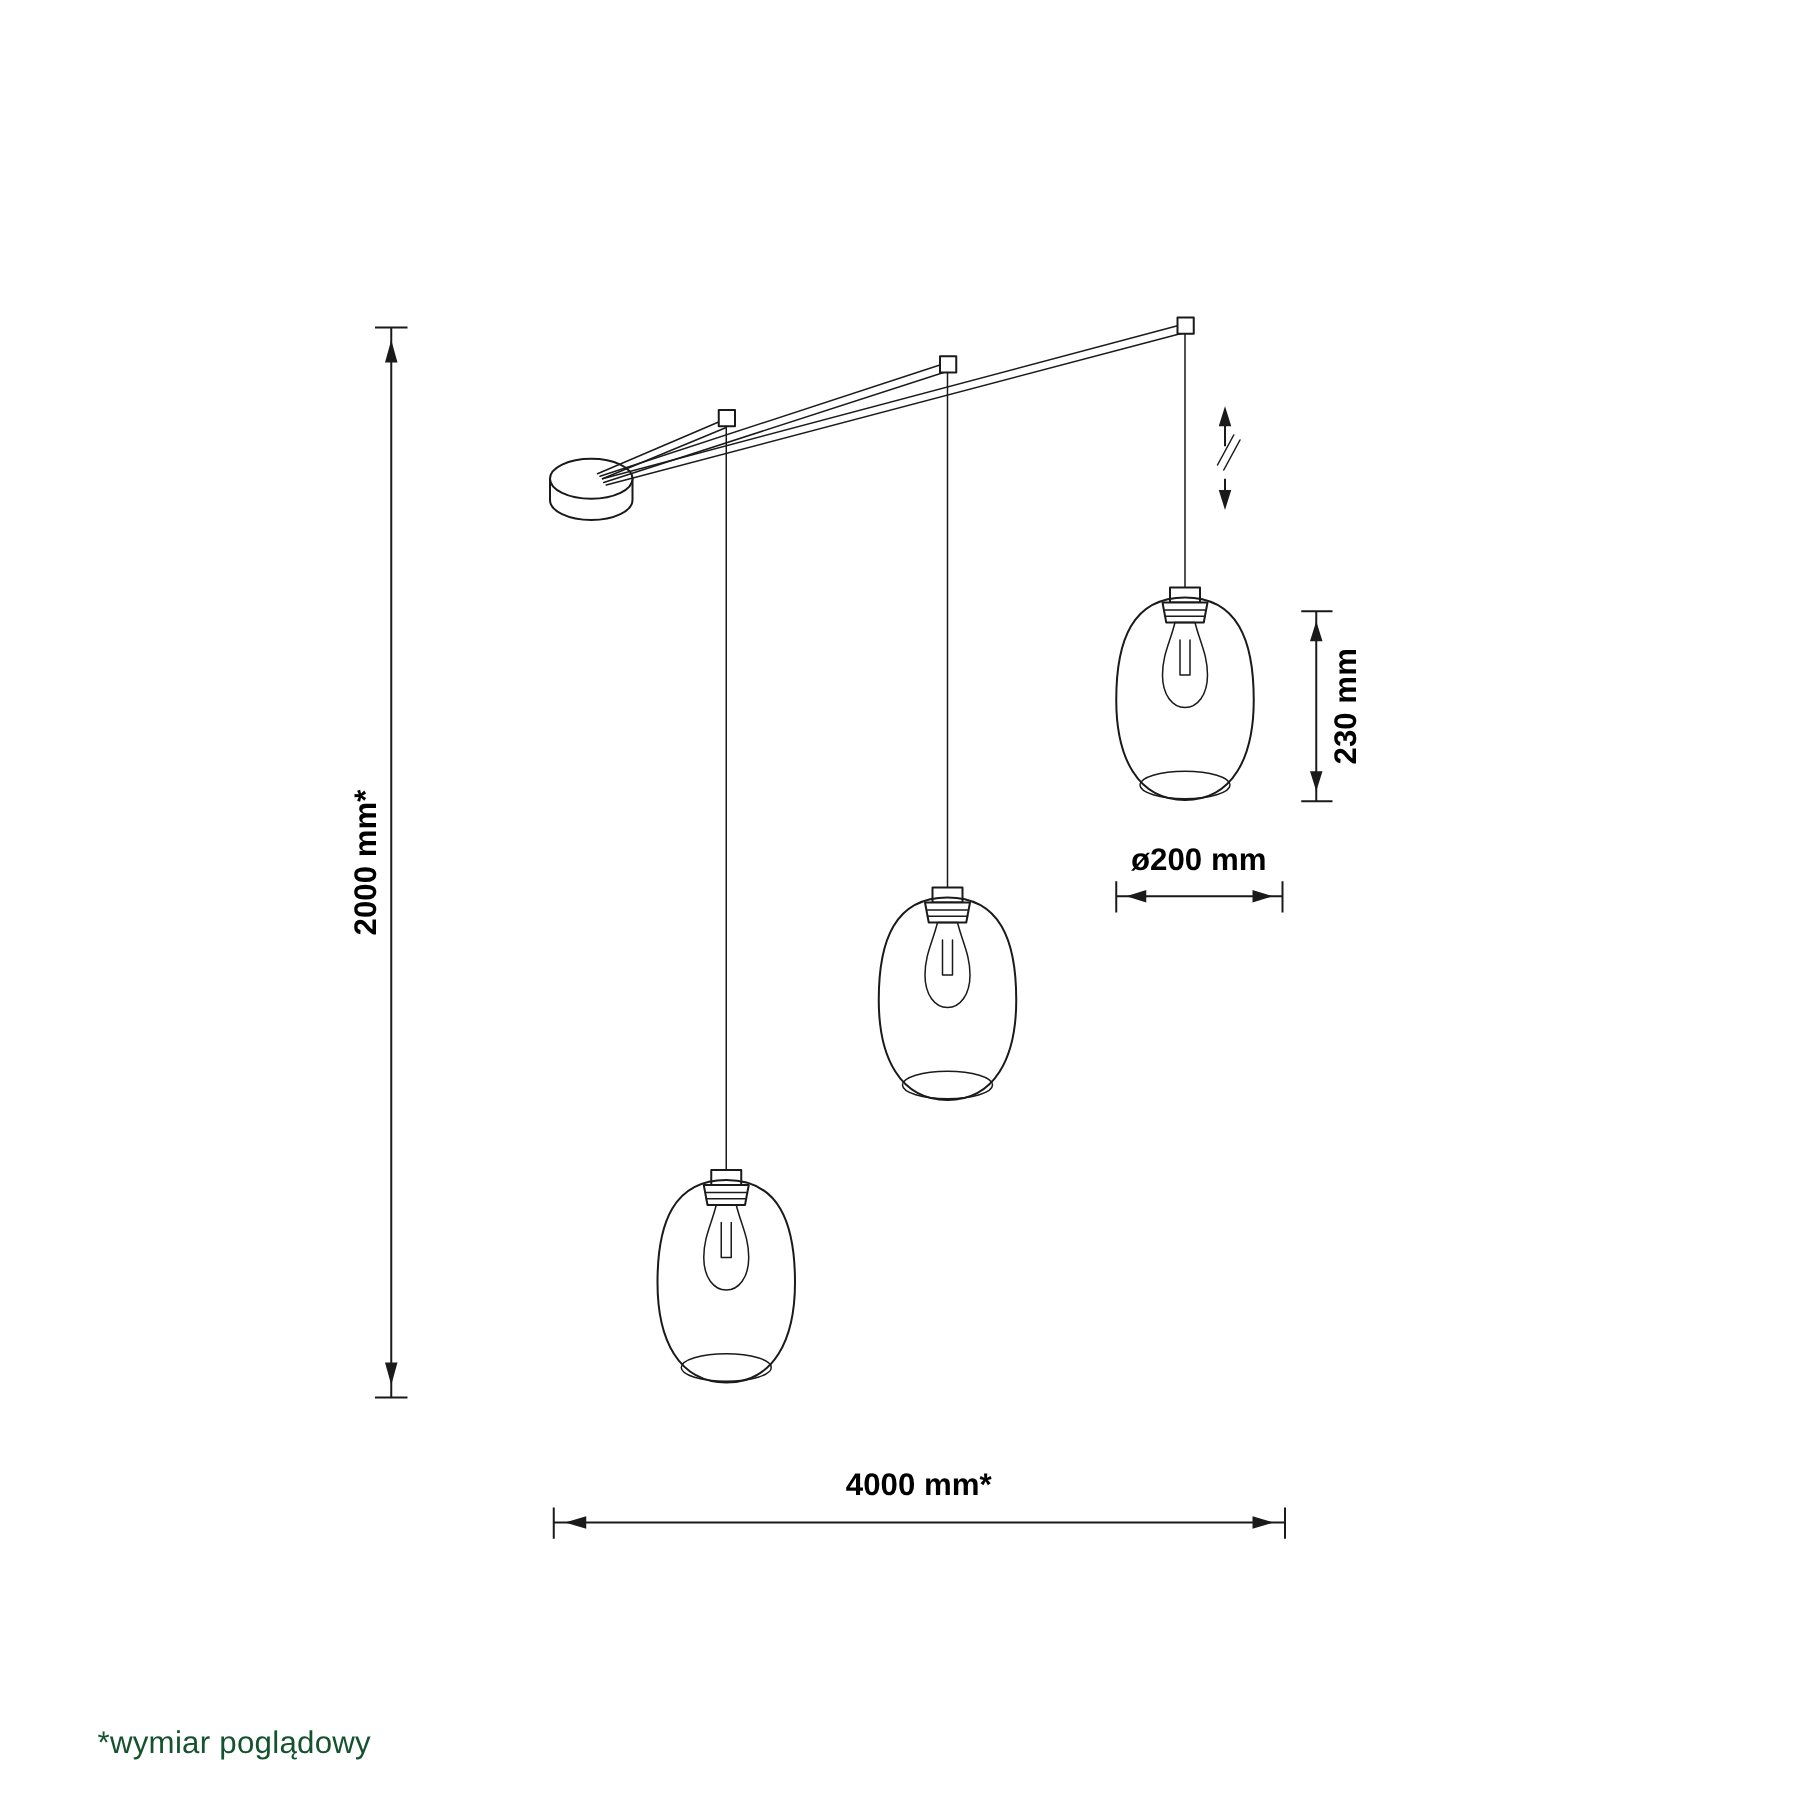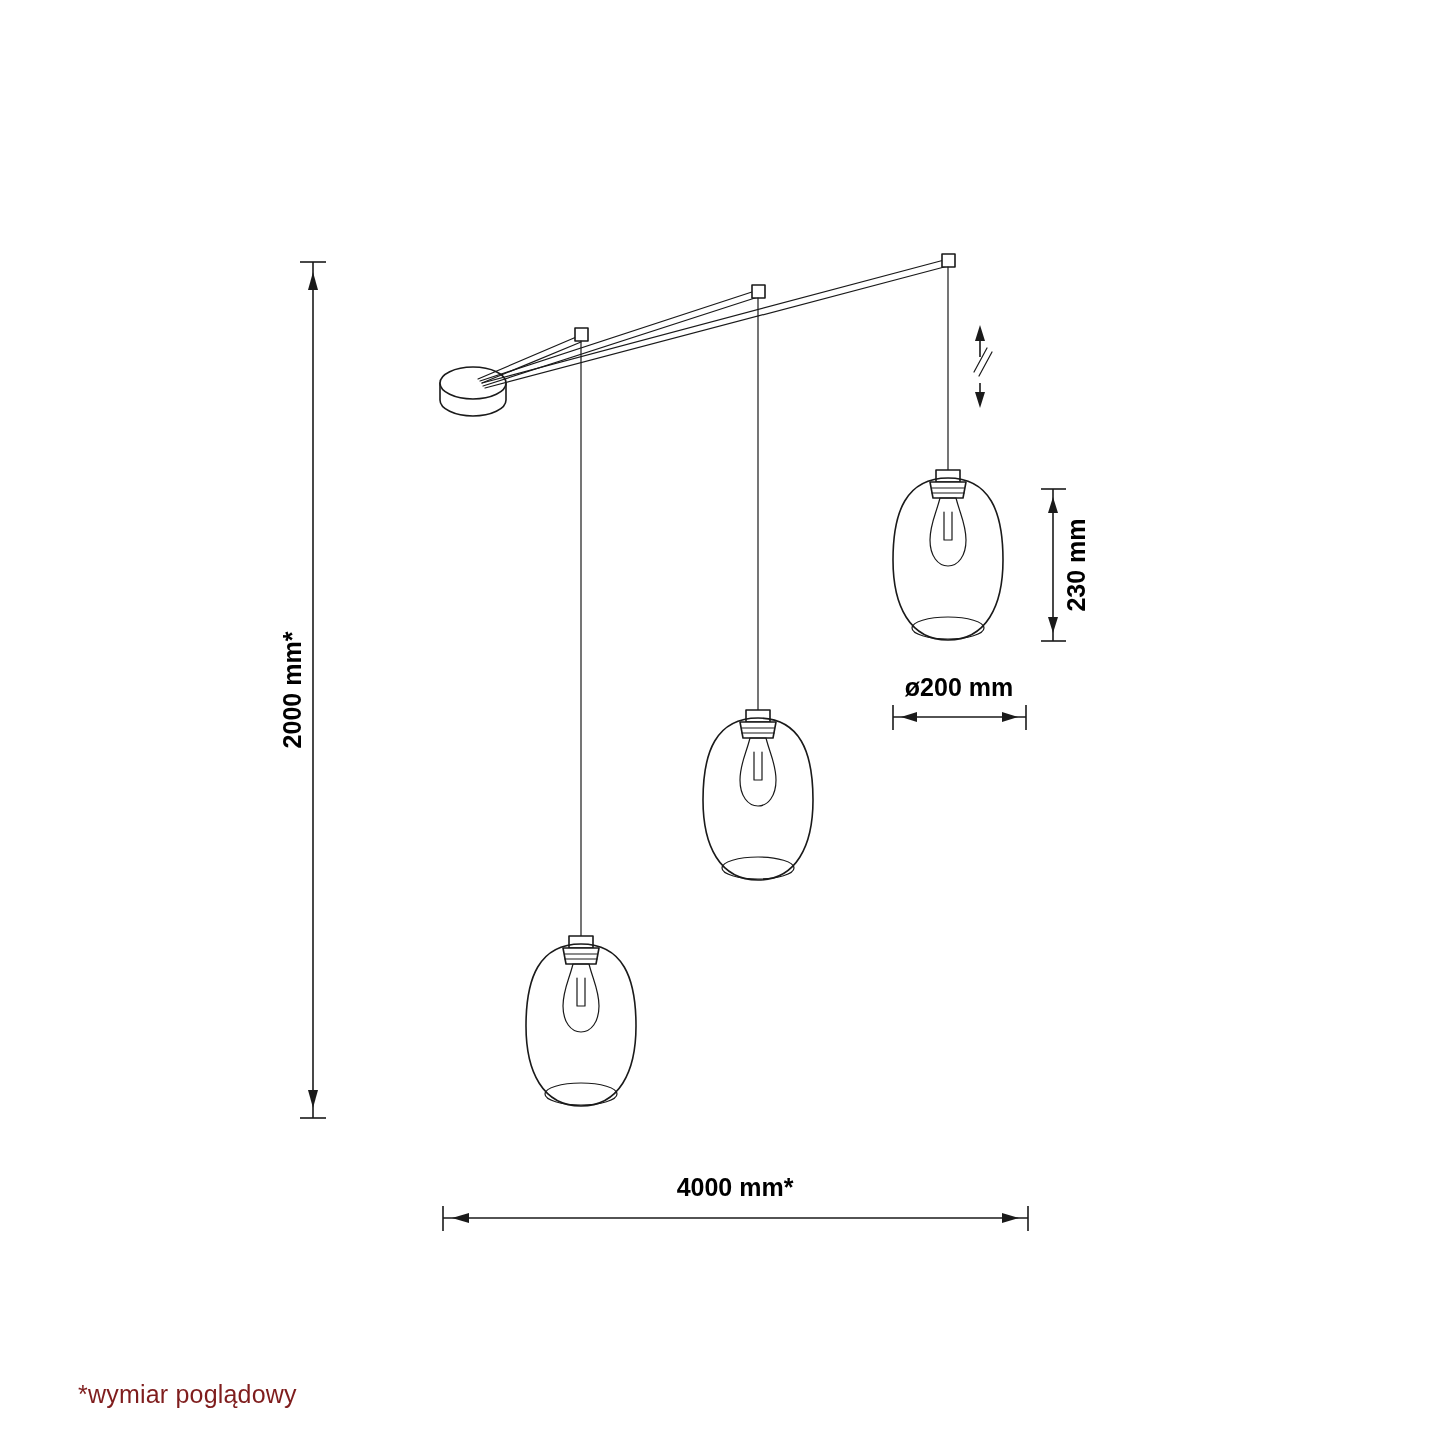--- a/index.html
+++ b/index.html
@@ -63,21 +63,21 @@
     font-weight: 700;
     fill: #000000;
   }
   .footnote {
     position: absolute;
     left: 78px;
     top: 1380px;
     font-size: 25px;
     font-weight: 400;
     letter-spacing: 0.2px;
-    color: #7f1d1d;
+    color: #14532d;
   }
   .vlabel {
     font-family: "Liberation Sans", sans-serif;
     font-size: 25px;
     font-weight: 700;
     fill: #000000;
   }
 </style>
 </head>
 <body>

